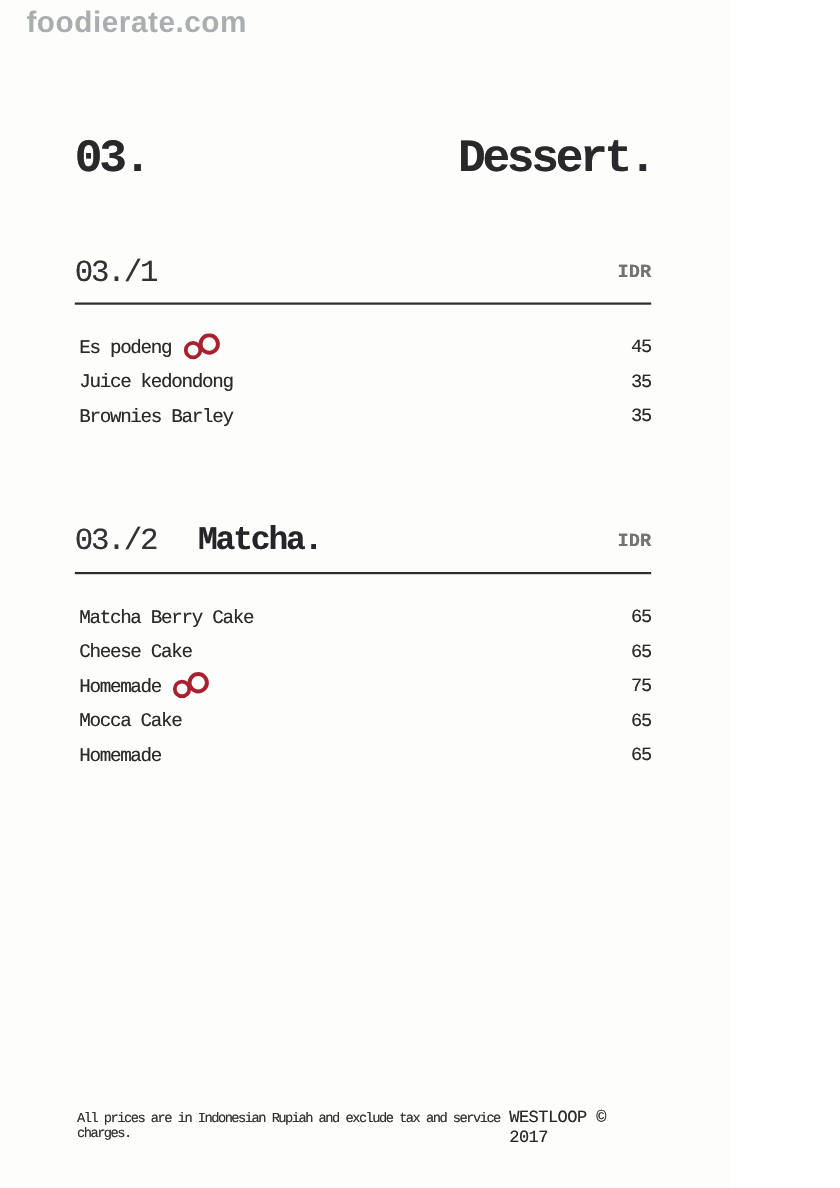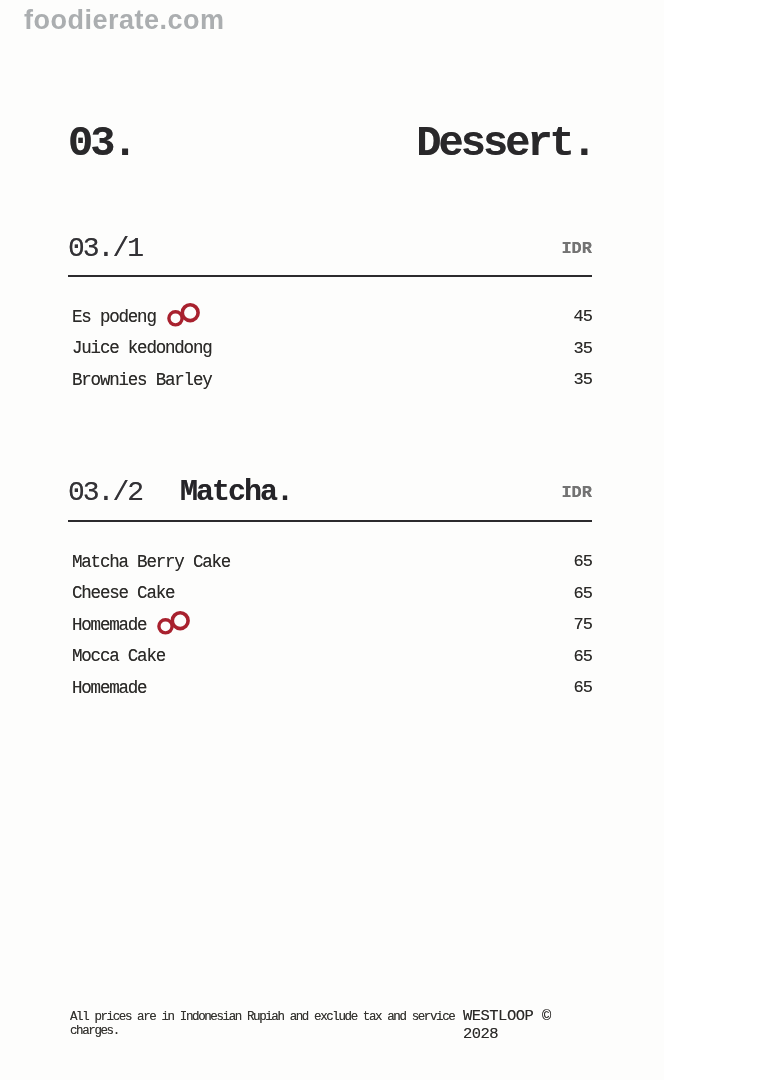--- a/index.html
+++ b/index.html
@@ -135,16 +135,16 @@
         <span class="iname">
             <span>Homemade</span>
           </span>
         <span class="price">65</span>
       </li>
     </ul>
   </section>
 
   <footer class="footer">
     <span class="note">All prices are in Indonesian Rupiah and exclude tax and service charges.</span>
-    <span class="brand">WESTLOOP © 2028</span>
+    <span class="brand">WESTLOOP © 2017</span>
   </footer>
 
 </div>
 
 </body></html>

